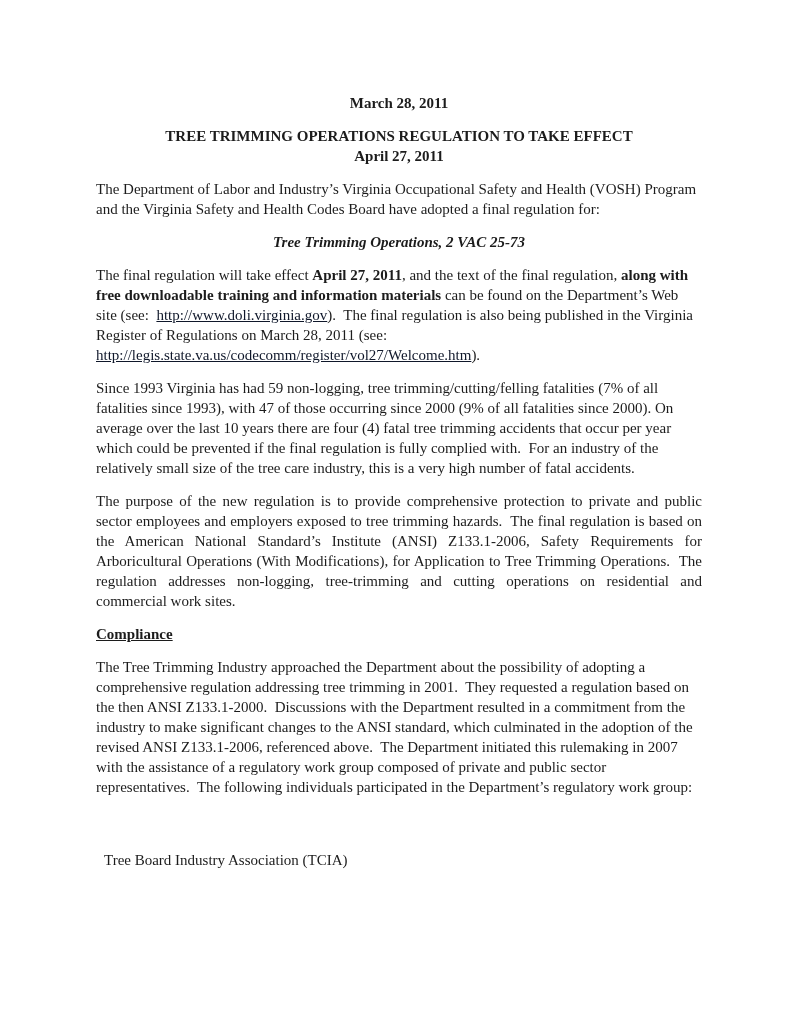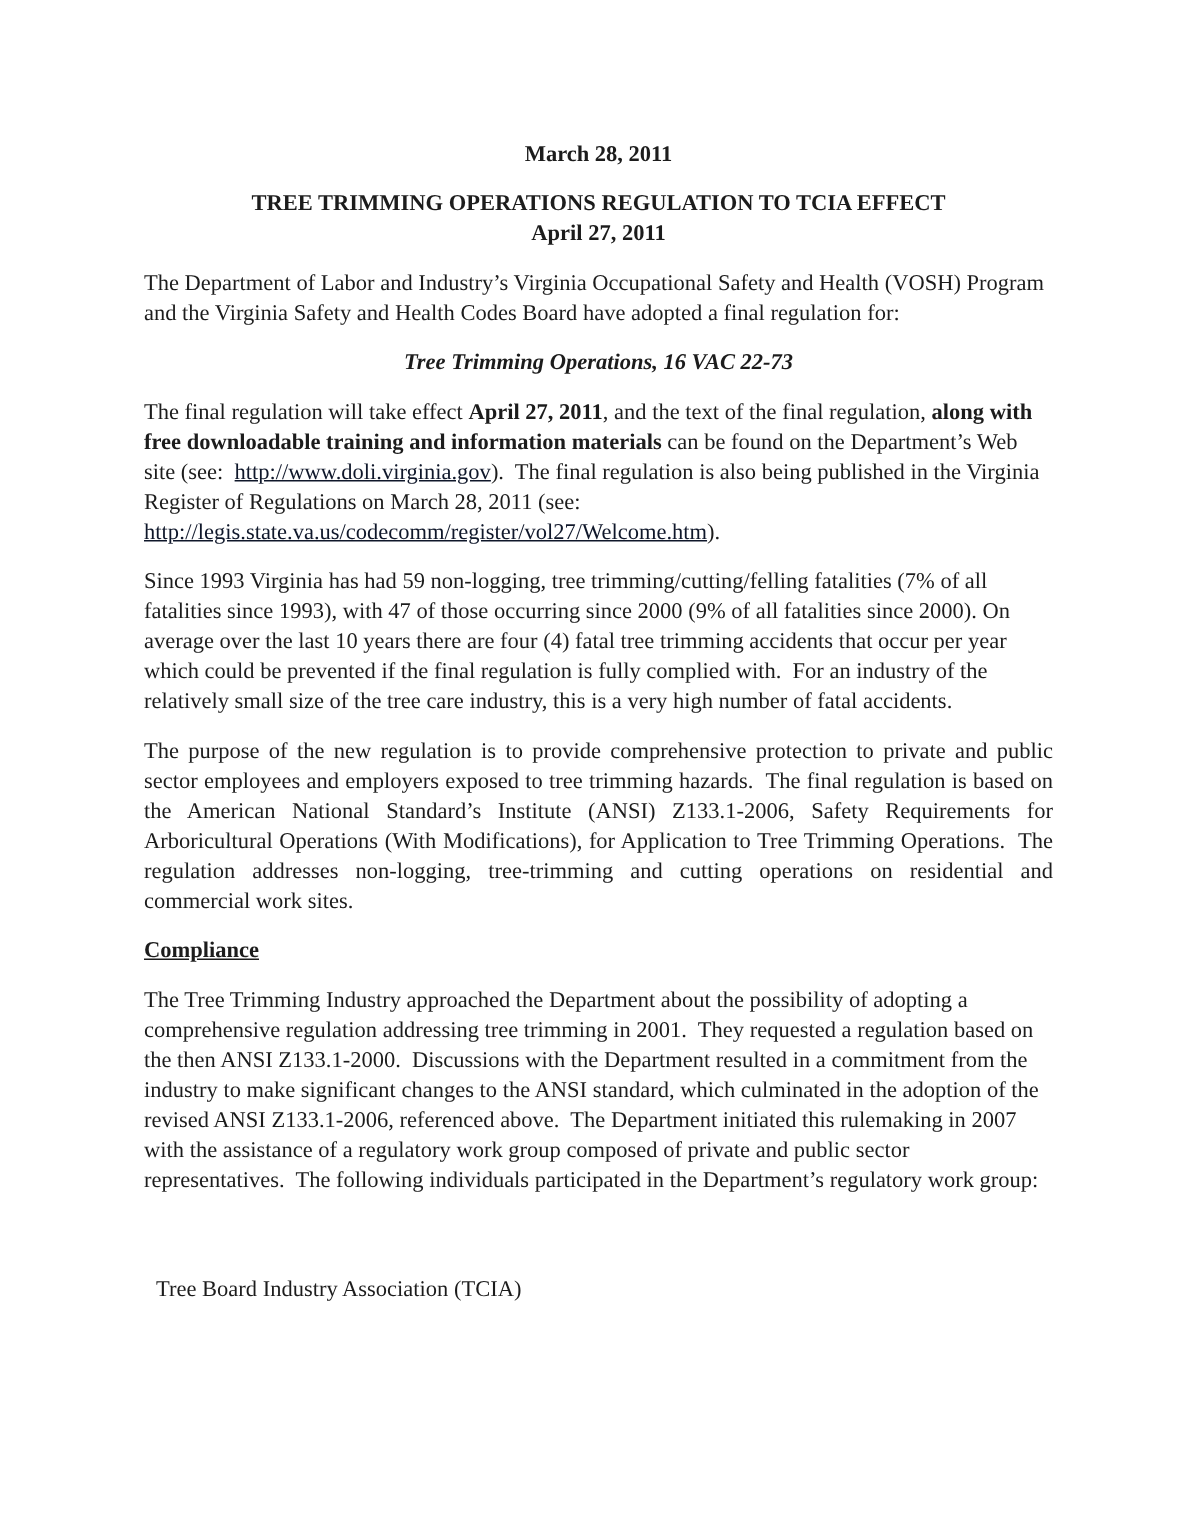--- a/index.html
+++ b/index.html
@@ -67,25 +67,25 @@
   .wg-cont { margin-left: 8px; }
 </style>
 </head>
 <body>
 
 <div class="page">
   <div class="doc">
 
     <p class="date-line">March 28, 2011</p>
 
-    <p class="main-title"><span>TREE TRIMMING OPERATIONS REGULATION TO TCIA EFFECT</span><br><span>April 27, 2011</span></p>
+    <p class="main-title"><span>TREE TRIMMING OPERATIONS REGULATION TO TAKE EFFECT</span><br><span>April 27, 2011</span></p>
 
     <p class="intro-para">The Department of Labor and Industry’s Virginia Occupational Safety and Health (VOSH) Program and the Virginia Safety and Health Codes Board have adopted a final regulation for:</p>
 
-    <p class="reg-title">Tree Trimming Operations, 16 VAC 22-73</p>
+    <p class="reg-title">Tree Trimming Operations, 2 VAC 25-73</p>
 
     <p class="effective-para"><span>The final regulation will take effect </span><span class="b">April 27, 2011</span><span>, and the text of the final regulation, </span><span class="b">along with free downloadable training and information materials</span><span> can be found on the Department’s Web site (see:  </span><a href="#" class="doc-link">http://www.doli.virginia.gov</a><span>).  The final regulation is also being published in the Virginia Register of Regulations on March 28, 2011 (see: </span><a href="#" class="doc-link">http://legis.state.va.us/codecomm/register/vol27/Welcome.htm</a><span>).</span></p>
 
     <p>Since 1993 Virginia has had 59 non-logging, tree trimming/cutting/felling fatalities (7% of all fatalities since 1993), with 47 of those occurring since 2000 (9% of all fatalities since 2000). On average over the last 10 years there are four (4) fatal tree trimming accidents that occur per year which could be prevented if the final regulation is fully complied with.  For an industry of the relatively small size of the tree care industry, this is a very high number of fatal accidents.</p>
 
     <p class="justify">The purpose of the new regulation is to provide comprehensive protection to private and public sector employees and employers exposed to tree trimming hazards.  The final regulation is based on the American National Standard’s Institute (ANSI) Z133.1-2006, Safety Requirements for Arboricultural Operations (With Modifications), for Application to Tree Trimming Operations.  The regulation addresses non-logging, tree-trimming and cutting operations on residential and commercial work sites.</p>
 
     <p class="bg-heading">Compliance</p>
 
     <p>The Tree Trimming Industry approached the Department about the possibility of adopting a comprehensive regulation addressing tree trimming in 2001.  They requested a regulation based on the then ANSI Z133.1-2000.  Discussions with the Department resulted in a commitment from the industry to make significant changes to the ANSI standard, which culminated in the adoption of the revised ANSI Z133.1-2006, referenced above.  The Department initiated this rulemaking in 2007 with the assistance of a regulatory work group composed of private and public sector representatives.  The following individuals participated in the Department’s regulatory work group:</p>

